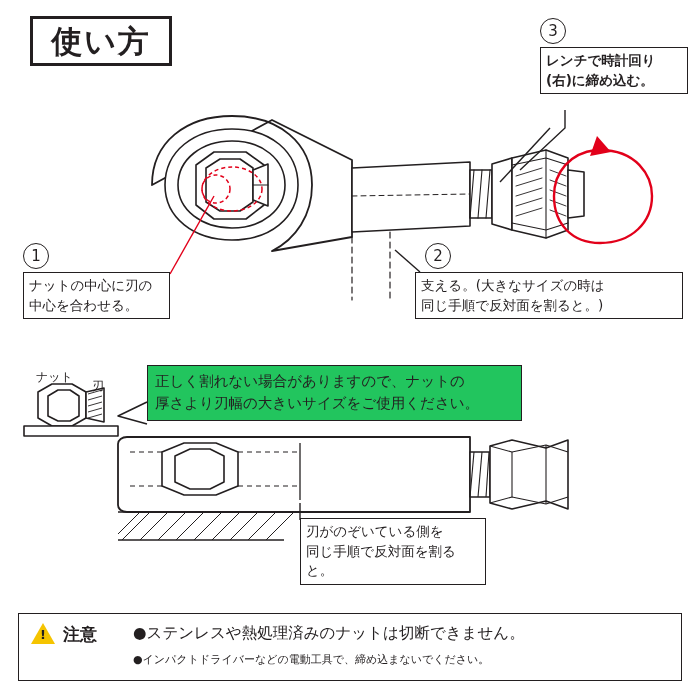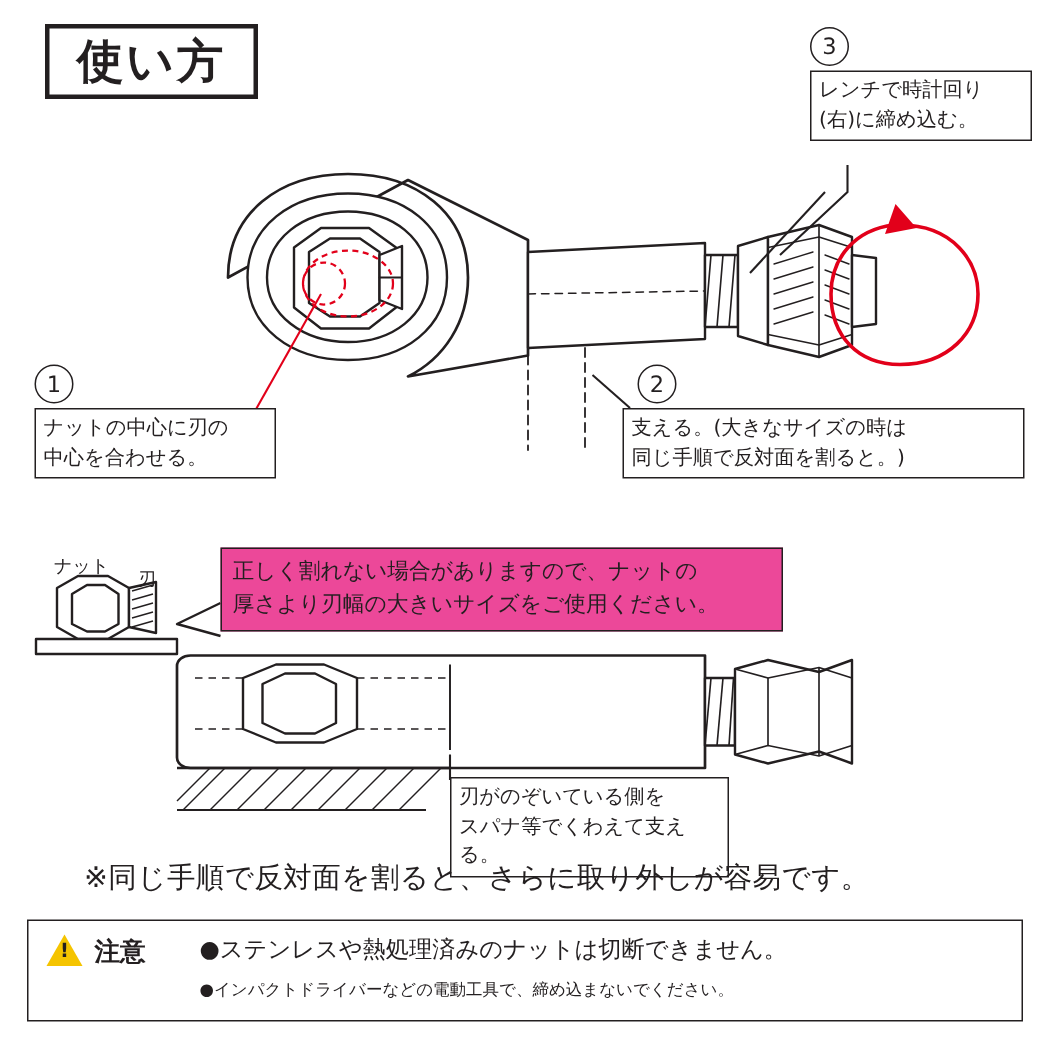--- a/index.html
+++ b/index.html
@@ -58,39 +58,39 @@
     box-sizing: border-box;
     display: flex;
     align-items: center;
     justify-content: center;
     font-size: 15px;
     background: #fff;
     font-family: "DejaVu Sans", sans-serif;
   }
 
   
-  .c3 { left: 540px; top: 47px; width: 148px; }
+  .c3 { left: 540px; top: 47px; width: 148px; font-weight: bold; }
   .n3 { left: 540px; top: 18px; }
 
   
-  .c1 { left: 23px; top: 272px; width: 161px; }
+  .c1 { left: 23px; top: 272px; width: 147px; }
   .n1 { left: 23px; top: 243px; }
 
   
   .c2 { left: 415px; top: 272px; width: 268px; }
   .n2 { left: 425px; top: 243px; }
 
   
   .mid-note {
     position: absolute;
     left: 147px;
     top: 365px;
     width: 375px;
     border: 1.6px solid #231f20;
-    background: #ec4899;
+    background: #22c55e;
     box-sizing: border-box;
     font-size: 14.5px;
     line-height: 1.5;
     padding: 5px 7px;
     font-family: "DejaVu Sans", sans-serif;
     white-space: pre-line;
   }
   .blade-note {
     position: absolute;
     left: 300px;
@@ -359,23 +359,22 @@
   <div class="num-circle n2">2</div>
   <div class="callout c2">支える。(大きなサイズの時は
 同じ手順で反対面を割ると。)</div>
 
   <div class="lbl lbl-nut">ナット</div>
   <div class="lbl lbl-blade">刃</div>
 
   <div class="mid-note">正しく割れない場合がありますので、ナットの
 厚さより刃幅の大きいサイズをご使用ください。</div>
   <div class="blade-note">刃がのぞいている側を
-スパナ等でくわえて支える。</div>
-
-  <div class="bottom-sentence">※同じ手順で反対面を割ると、さらに取り外しが容易です。</div>
+同じ手順で反対面を割ると。</div>
+
 
   <div class="caution">
     <div class="warn-icon">
       <div class="tri"></div>
       <div class="bang">!</div>
     </div>
     <div class="cap">注意</div>
     <div class="line1">●ステンレスや熱処理済みのナットは切断できません。</div>
     <div class="line2">●インパクトドライバーなどの電動工具で、締め込まないでください。</div>
   </div>

